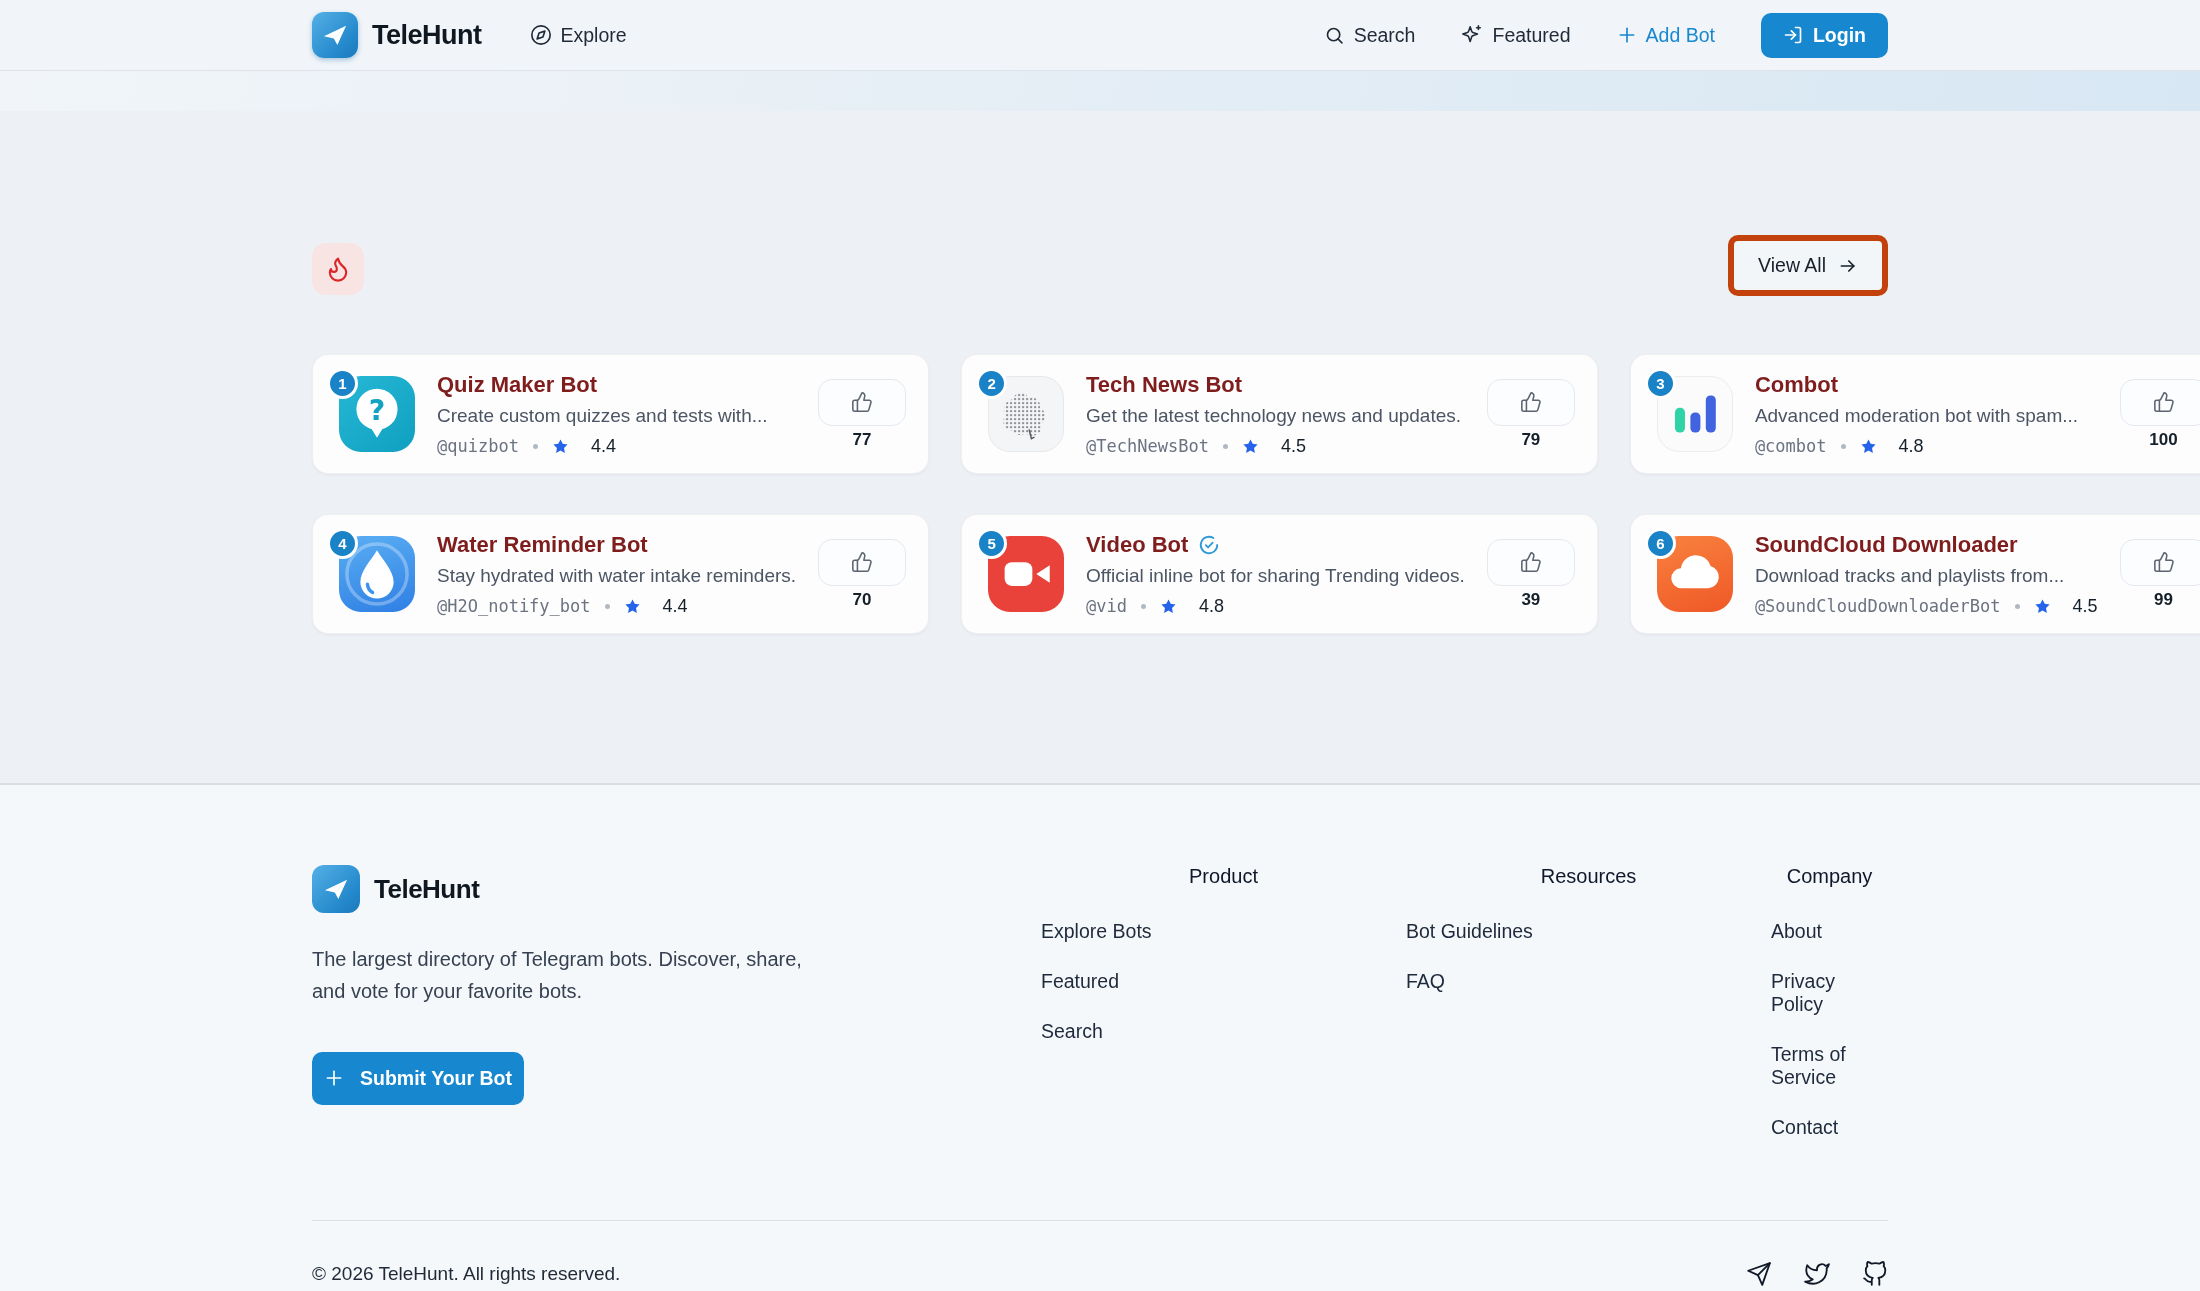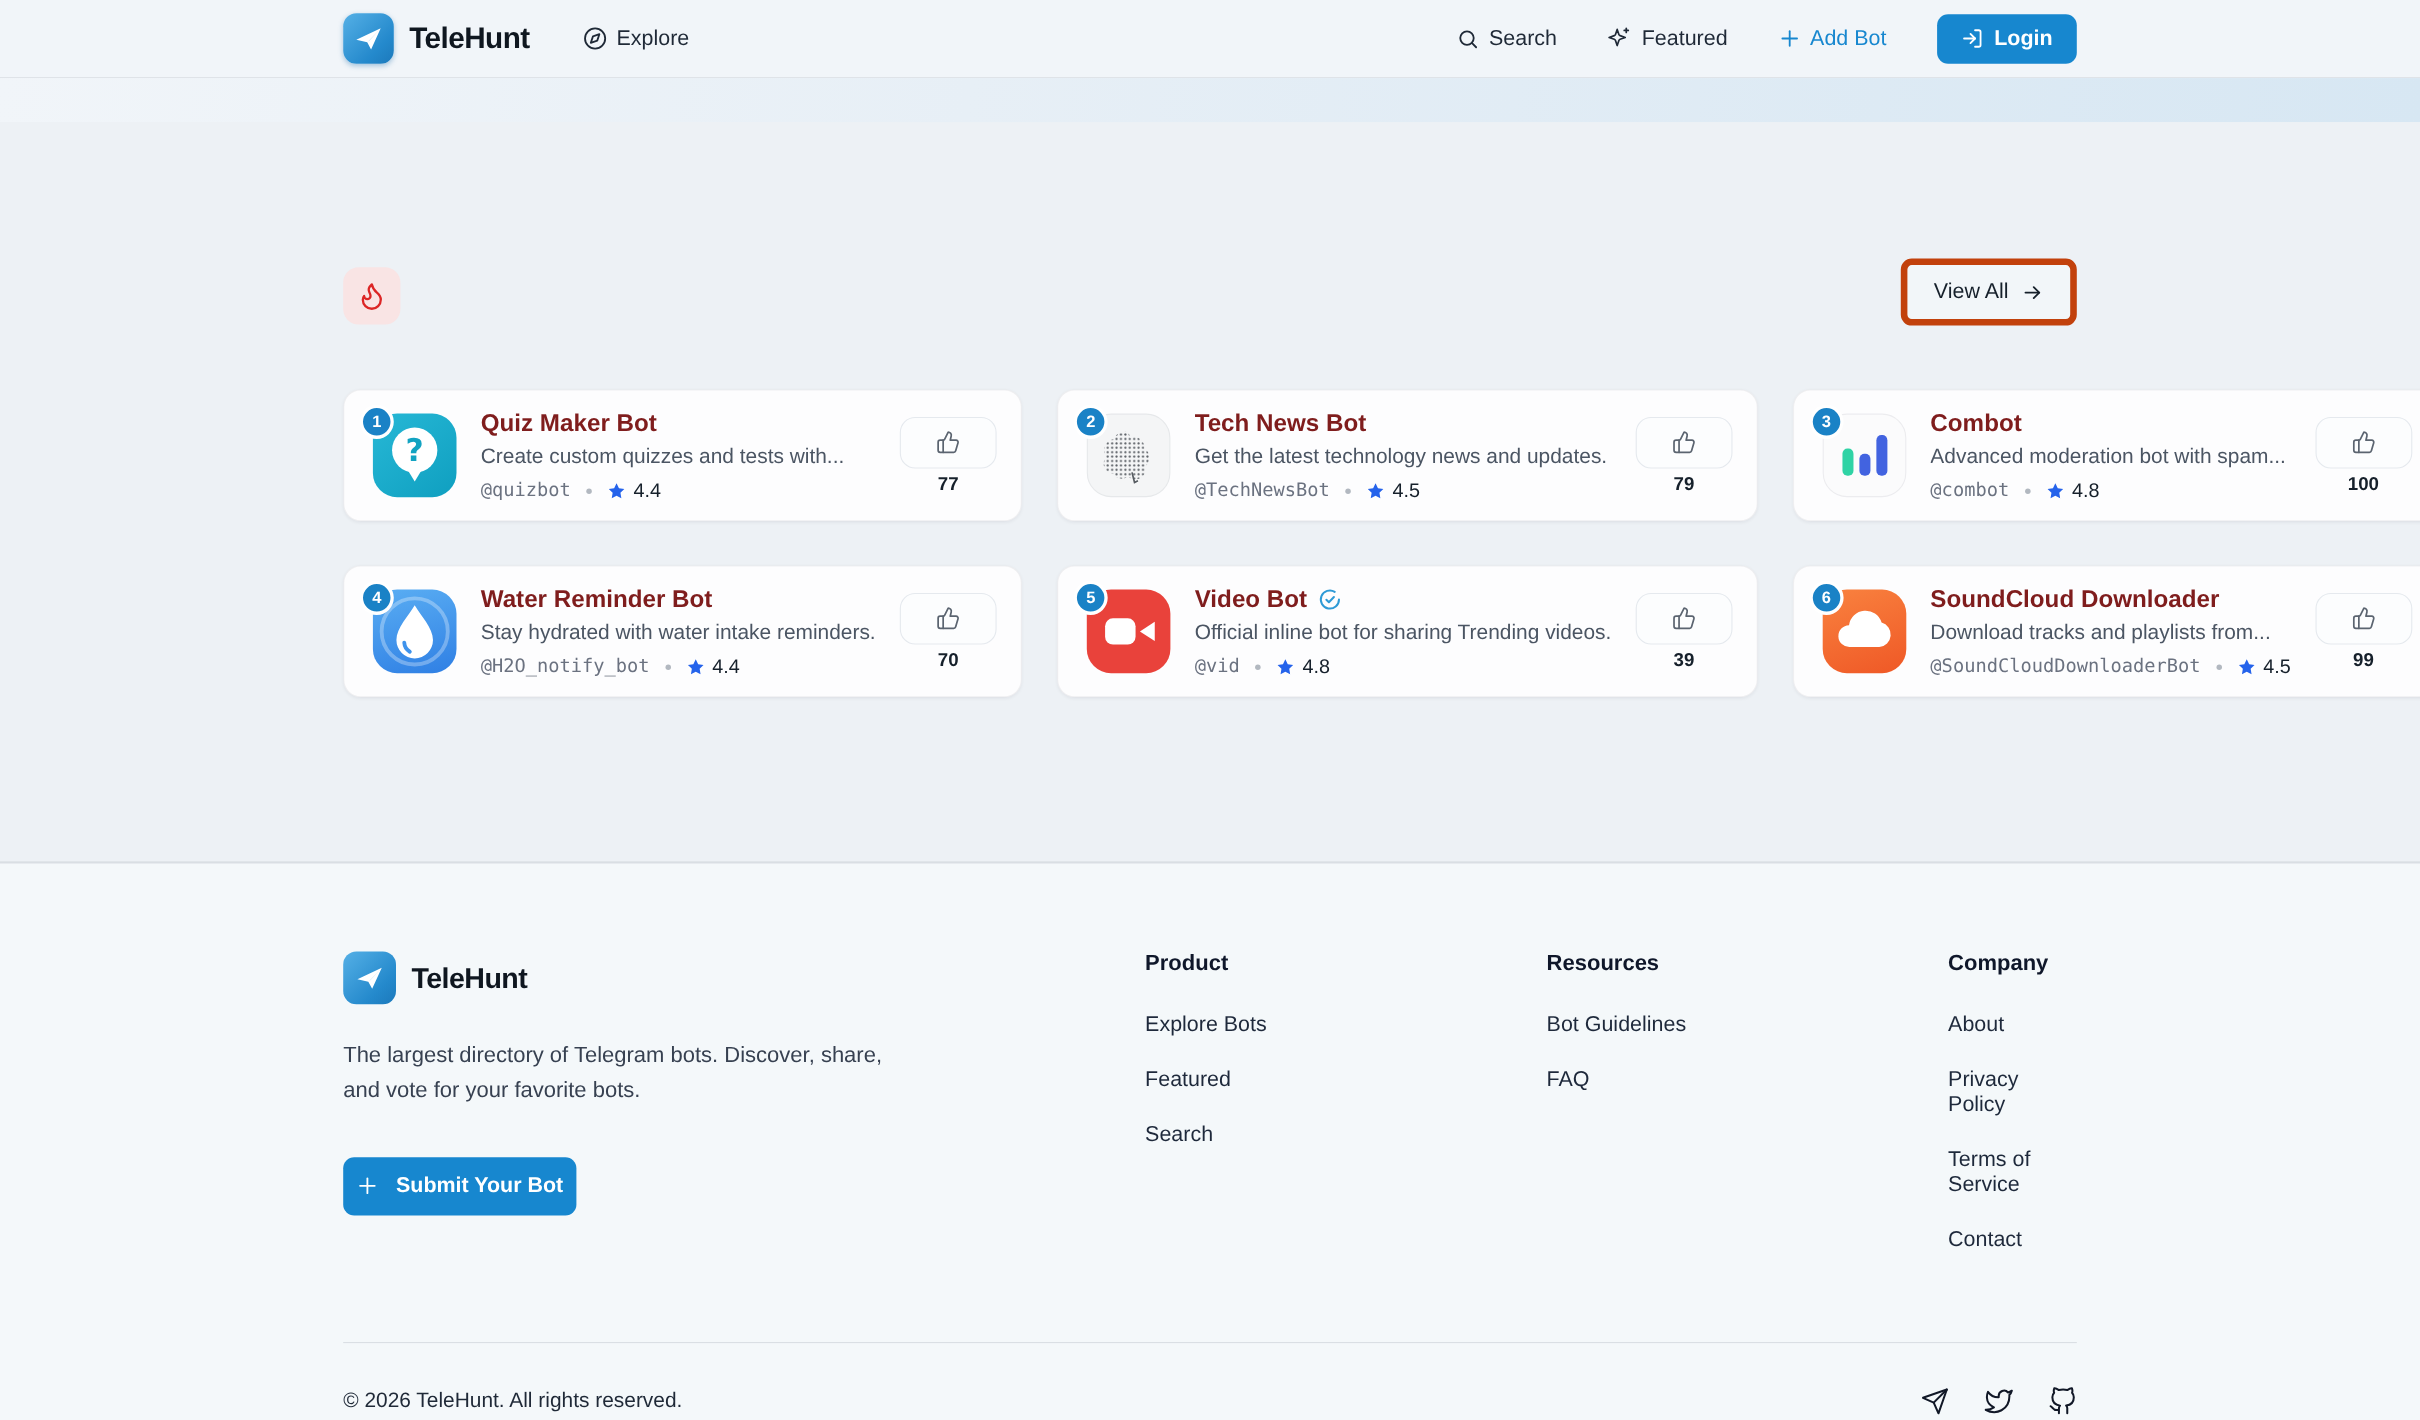--- a/index.html
+++ b/index.html
@@ -87,21 +87,21 @@
     color:#fff; font-size:15px; font-weight:700;
     display:flex; align-items:center; justify-content:center;
   }
   .card-body { flex:1; min-width:0; }
   .bot-title-row { display:flex; align-items:center; gap:10px; }
   .bot-title { font-size:22px; font-weight:600; color:#7f1d1d; white-space:nowrap; }
   .bot-desc { font-size:19px; color:#4b5563; margin-top:7px; white-space:nowrap; overflow:hidden; }
   .bot-meta { display:flex; align-items:center; gap:14px; margin-top:9px; }
   .bot-handle { font-family:"DejaVu Sans Mono", monospace; font-size:17px; color:#6b7280; }
   .meta-dot { width:5px; height:5px; border-radius:50%; background:#b2b8c0; }
-  .bot-rating { display:flex; align-items:center; gap:7px; font-size:18px; font-weight:500; color:#16202b; }
+  .bot-rating { display:flex; align-items:center; gap:22px; font-size:18px; font-weight:500; color:#16202b; }
   .vote-col { display:flex; flex-direction:column; align-items:center; gap:4px; flex:none; }
   .vote-btn {
     width:88px; height:47px; border-radius:14px;
     background:#fcfdfe; border:1px solid #e5e9ee;
     display:flex; align-items:center; justify-content:center; cursor:pointer;
   }
   .vote-count { font-size:17px; font-weight:600; color:#16202b; }
 
   
   .footer { height:508px; background:#f4f8fa; border-top:2px solid #d9dee3; }
@@ -114,21 +114,21 @@
     background:linear-gradient(135deg,#55b0e6 0%,#2489cc 70%,#1c79bb 100%);
     display:flex; align-items:center; justify-content:center; }
   .f-brand { font-size:26px; font-weight:700; color:#0f1720; letter-spacing:-.5px; }
   .f-tagline { font-size:20px; color:#374151; line-height:1.62; max-width:492px; margin-top:30px; }
   .btn-submit {
     display:flex; align-items:center; gap:16px;
     background:#1787cf; color:#fff; font-size:19.5px; font-weight:600;
     padding:15px 12px; border-radius:10px; border:none; cursor:pointer;
     margin-top:44px; font-family:"Liberation Sans", sans-serif;
   }
-  .f-col-title { font-size:20px; font-weight:700; color:#0f172a; }
+  .f-col-title { font-size:20px; font-weight:400; color:#0f172a;text-align:center; }
   .f-links { list-style:none; margin-top:32px; }
   .f-links li { font-size:19.5px; color:#1e293b; margin-bottom:27px; cursor:pointer; }
   .footer-bottom {
     border-top:1px solid #dadfe4; margin-top:54px; padding-top:40px;
     display:flex; align-items:center; justify-content:space-between;
   }
   .copyright { font-size:19px; color:#1f2937; }
   .socials { display:flex; align-items:center; gap:32px; }
   .social-icon { cursor:pointer; color:#111827; display:flex; }
   svg { display:block; }

